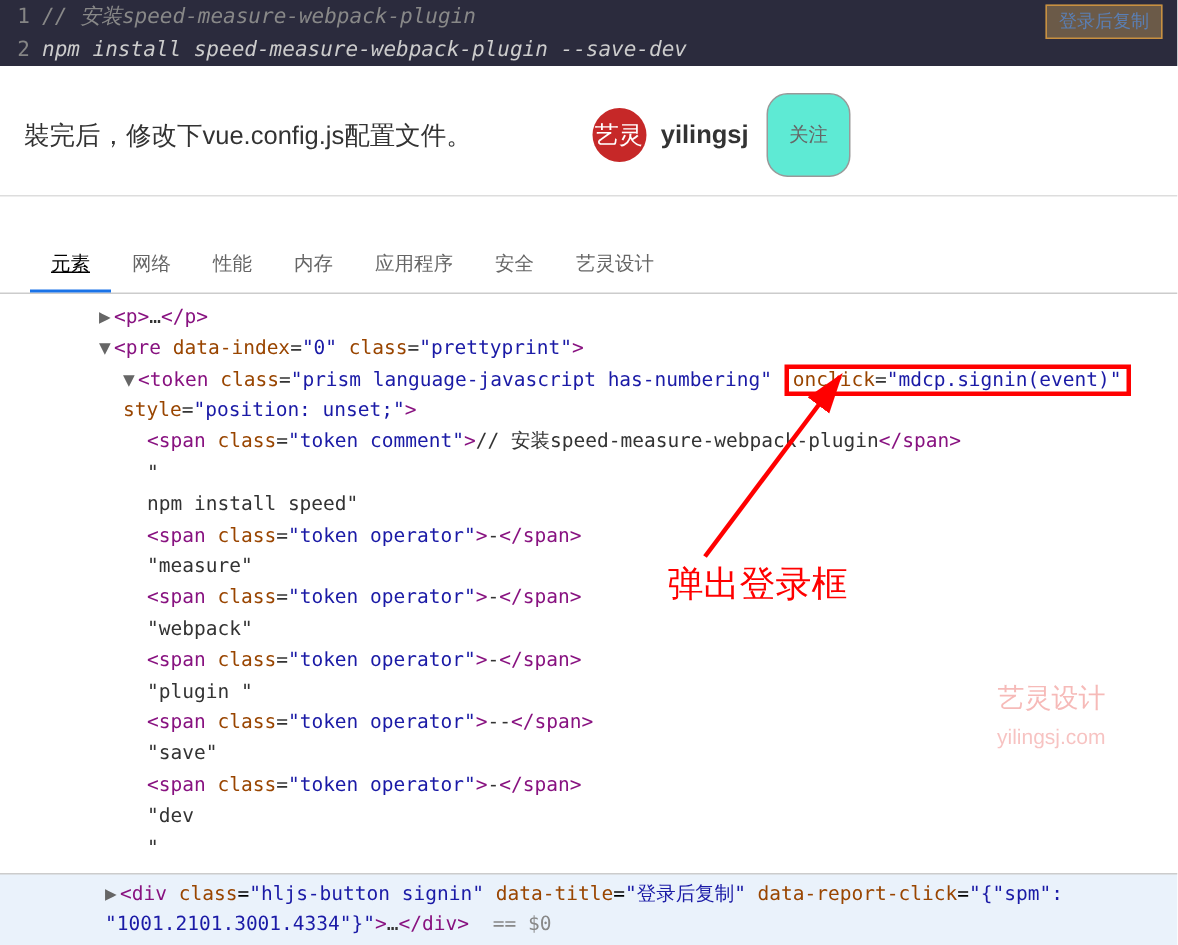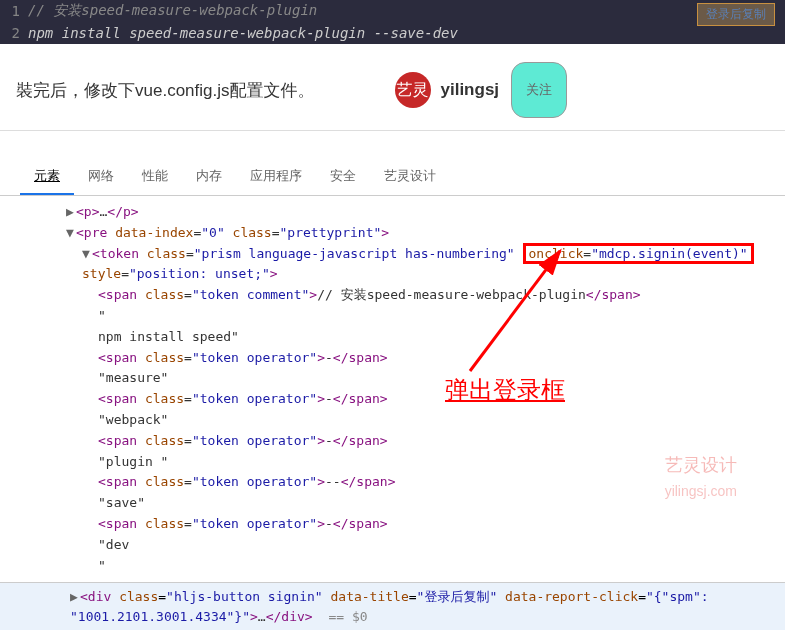--- a/index.html
+++ b/index.html
@@ -32,21 +32,21 @@
     .indent-3 { padding-left: 48px; }
     .triangle { display: inline-block; width: 10px; color: #666; }
     .tag-bracket { color: #881280; }
     .tag-name { color: #881280; }
     .attr-name { color: #994500; }
     .attr-value { color: #1a1aa6; }
     .text-content { color: #333; }
     .quote-mark { color: #333; }
     
     .highlight-box { border: 3px solid #ff0000; padding: 0 3px; display: inline; }
-    .red-annotation { position: absolute; color: #ff0000; font-size: 24px; font-weight: normal; font-family: "Microsoft YaHei", sans-serif; text-decoration: underline; }
+    .red-annotation { position: absolute; color: #ff0000; font-size: 24px; font-weight: normal; font-family: "Microsoft YaHei", sans-serif; }
     .arrow-svg { position: absolute; pointer-events: none; }
     
     .watermark { position: absolute; right: 48px; bottom: 80px; color: rgba(229, 57, 53, 0.35); font-size: 18px; text-align: right; font-family: "Microsoft YaHei", sans-serif; pointer-events: none; }
     .watermark-sub { color: rgba(229, 57, 53, 0.3); font-size: 14px; }
     
     .bottom-bar { background: #eaf2fb; padding: 4px 20px 4px 70px; font-family: Consolas, monospace; font-size: 13px; line-height: 1.5; border-top: 1px solid #ccc; }
     .equals-dollar { color: #888; margin-left: 8px; }
   </style>
 </head>
 <body>

